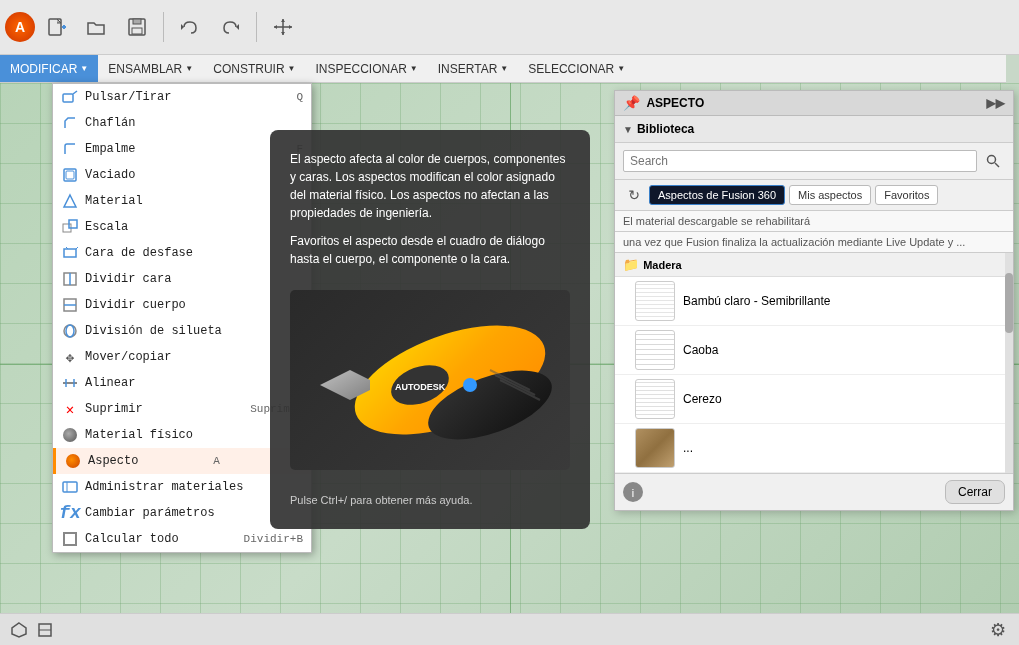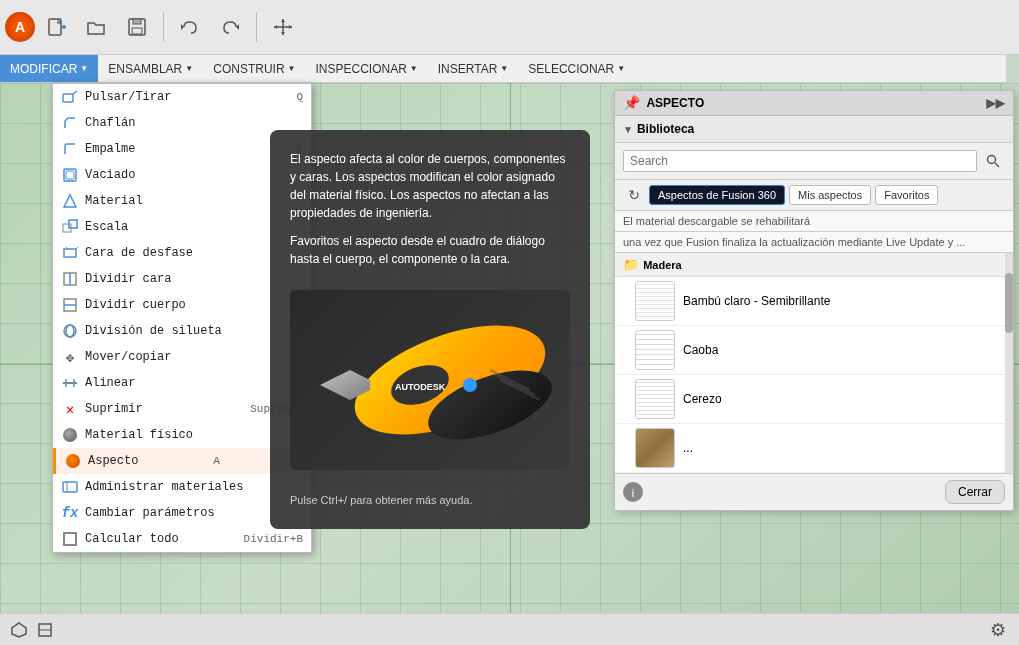--- a/index.html
+++ b/index.html
@@ -199,21 +199,21 @@
     .bottom-bar {
       position: absolute; bottom: 0; left: 0; right: 0; height: 32px;
       background: #e0e0e0; border-top: 1px solid #ccc;
       display: flex; align-items: center; padding: 0 8px; gap: 4px;
     }
     .bottom-icon { width: 22px; height: 22px; display: flex; align-items: center; justify-content: center; cursor: pointer; color: #555; }
     .settings-btn { margin-left: auto; width: 26px; height: 26px; display: flex; align-items: center; justify-content: center; cursor: pointer; }
     .icon-move { color: #555; font-size: 14px; }
     .icon-material { display: inline-block; width: 14px; height: 14px; border-radius: 50%; background: radial-gradient(circle at 40% 40%, #aaa, #555); }
     .icon-aspect { display: inline-block; width: 14px; height: 14px; border-radius: 50%; background: radial-gradient(circle at 40% 40%, #ff8c00, #cc4400); }
-    .icon-param { font-style: italic; color: #4a90d9; font-size: 14px; font-weight: bold; }
+    .icon-param { font-style: italic; color: #4a90d9; font-size: 18px; font-weight: bold; }
     .icon-calc { display: inline-block; width: 14px; height: 14px; border: 2px solid #888; }
     .icon-folder { color: #8a8a00; font-size: 13px; }
   </style>
 </head>
 <body>
 
 <div class="toolbar">
   <div class="toolbar-logo">A</div>
 
   <div class="toolbar-icon-btn" title="New">

